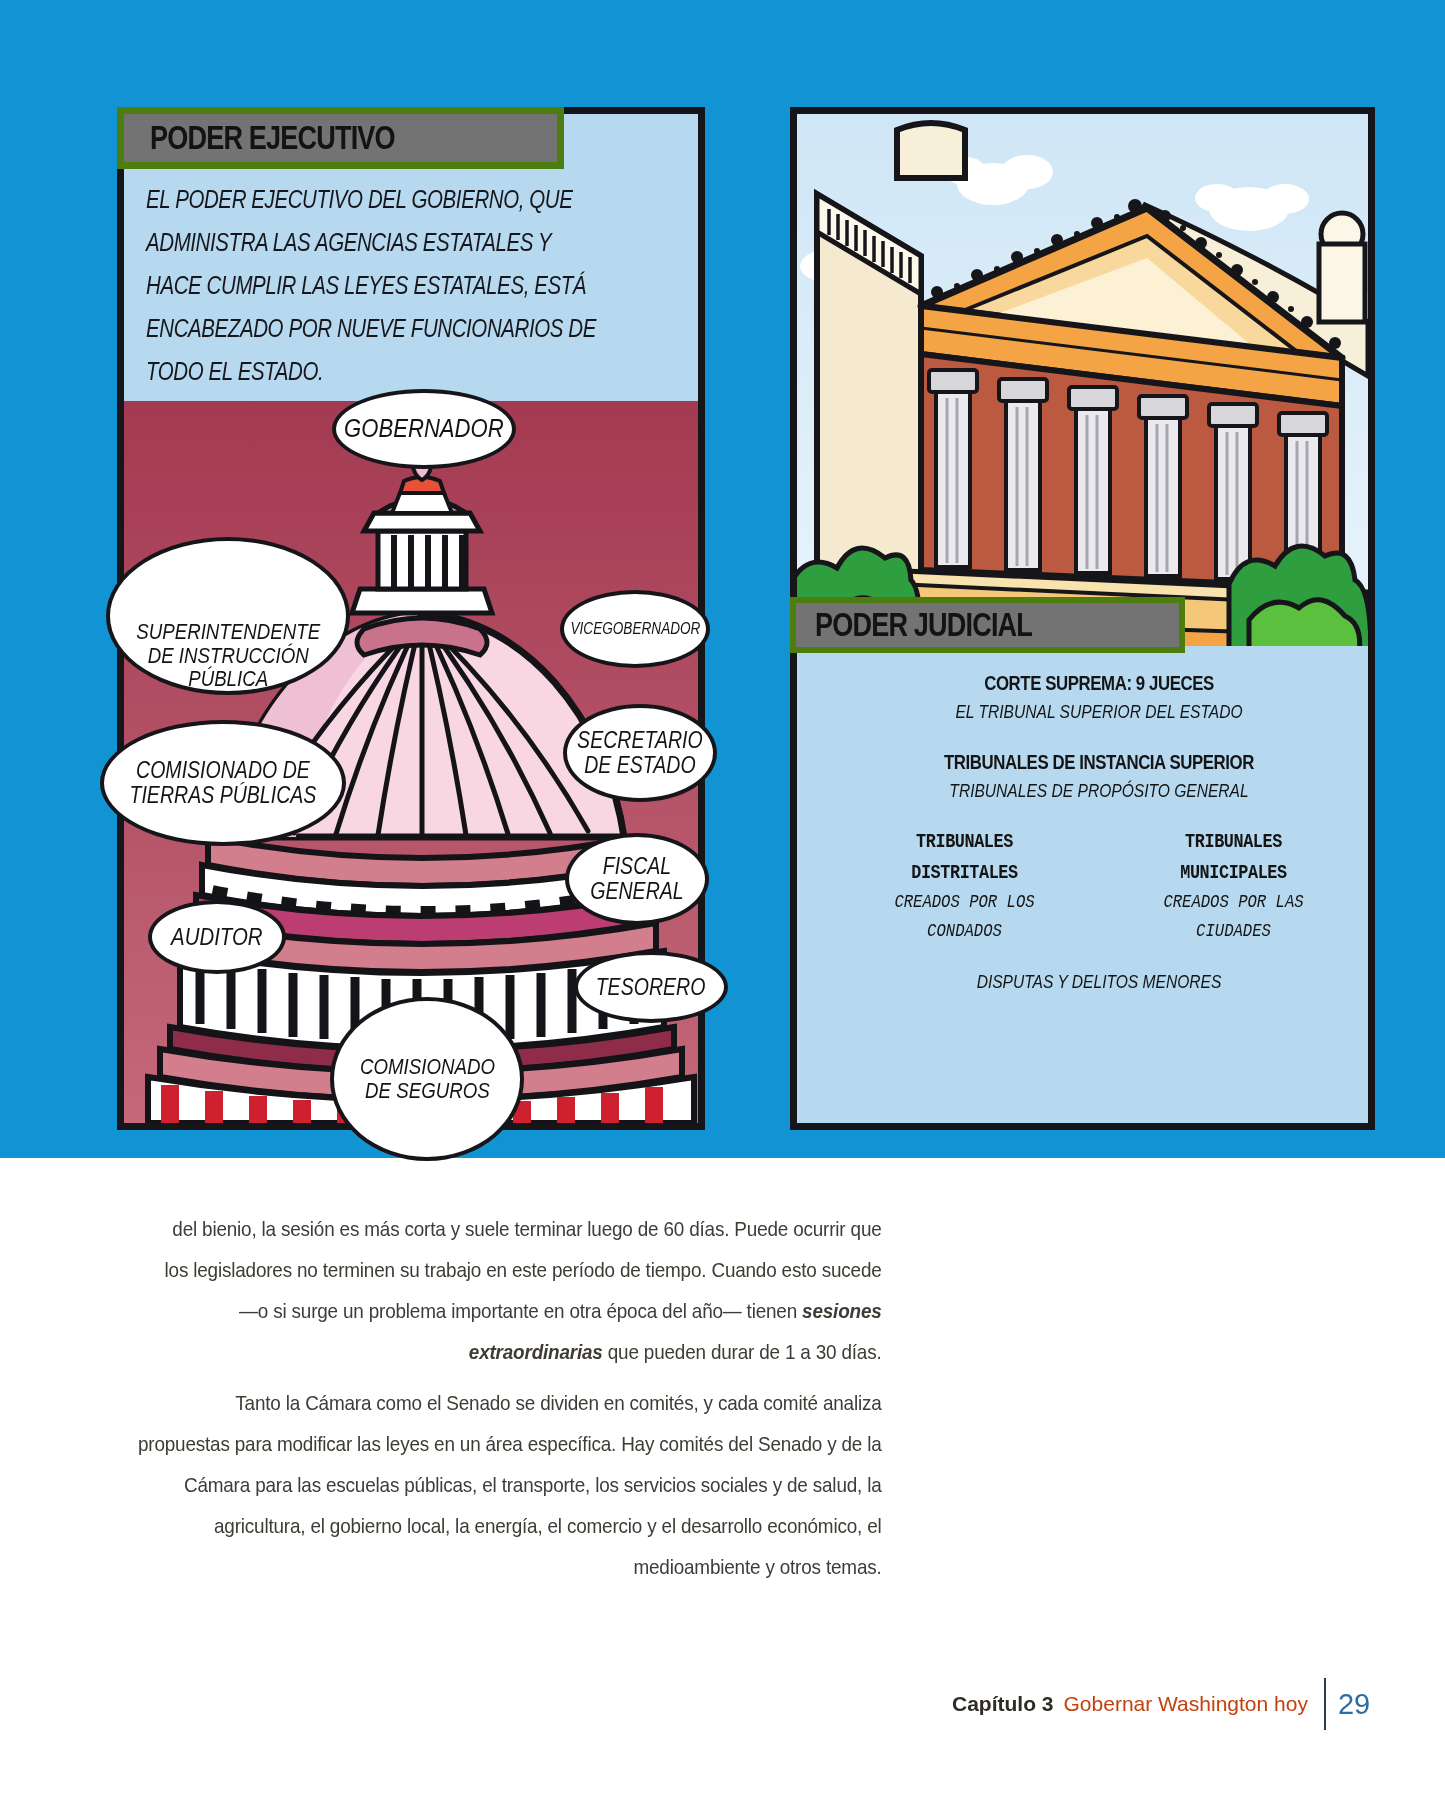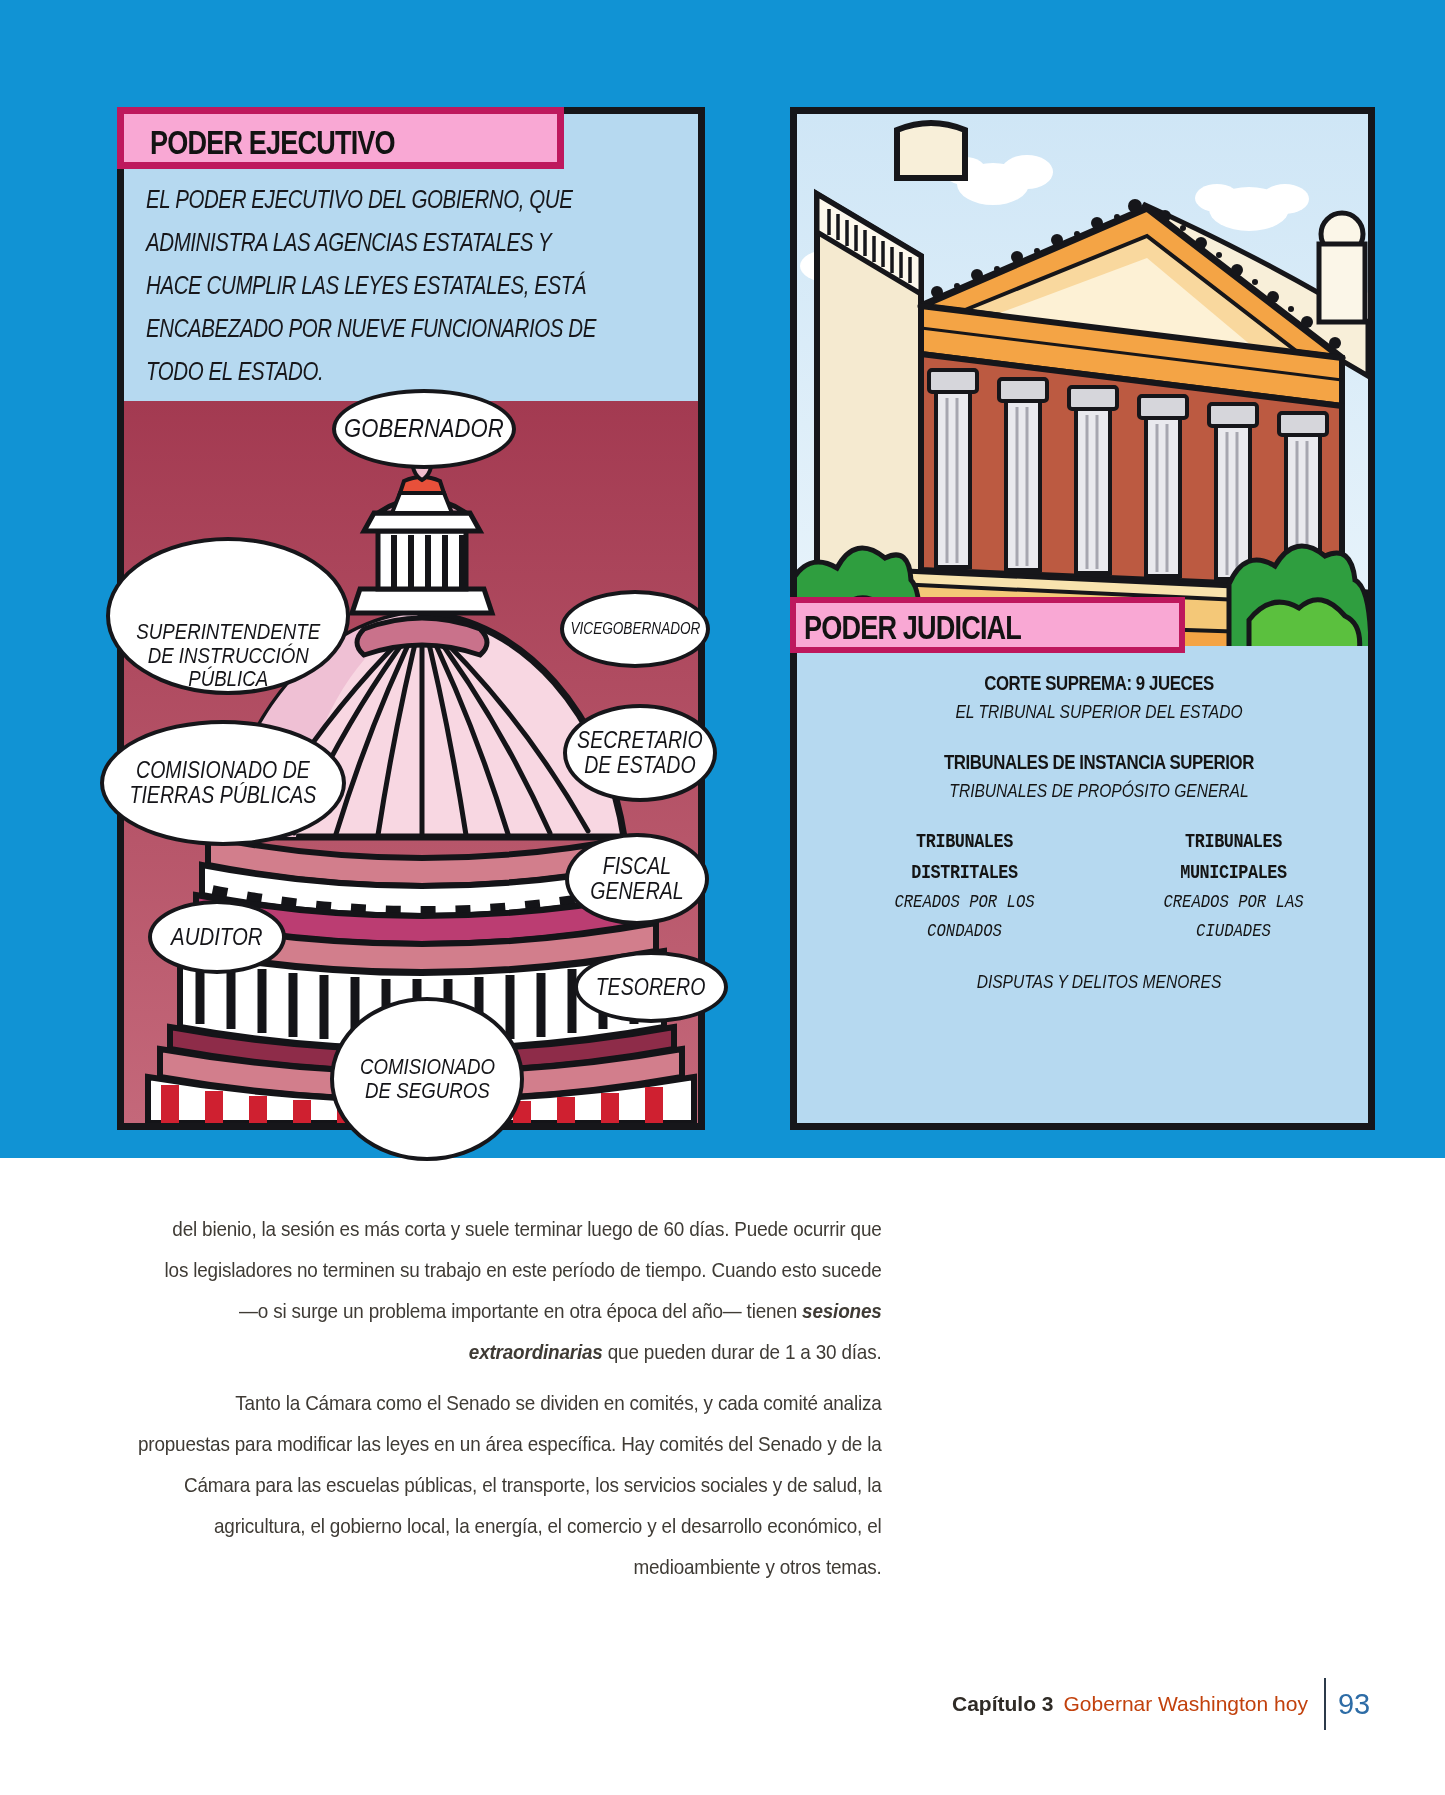--- a/index.html
+++ b/index.html
@@ -9,24 +9,24 @@
 
   
   .panel{position:absolute;border:7px solid #16161a;box-sizing:border-box;}
   .panel-exec{left:117px;top:107px;width:588px;height:1023px;background:#b6d9f0;}
   .panel-jud {left:790px;top:107px;width:585px;height:1023px;background:#b6d9f0;}
   .exec-sky{position:absolute;left:0;top:0;width:574px;height:287px;background:#b6d9f0;}
   .dome-svg{position:absolute;left:0;top:287px;width:574px;height:722px;display:block;}
   .court-svg{position:absolute;left:0;top:0;width:571px;height:540px;display:block;}
   .jud-content{position:absolute;left:0;top:532px;width:571px;height:477px;background:#b6d9f0;}
 
-  .tab{position:absolute;background:#f9a8d4;border:7px solid #be185d;box-sizing:border-box;
-       display:flex;align-items:flex-end;z-index:6;}
+  .tab{position:absolute;background:#737373;border:7px solid #4d7c0f;box-sizing:border-box;
+       display:flex;align-items:center;z-index:6;}
   .tab-exec{left:-7px;top:-7px;width:447px;height:62px;padding-left:26px;}
-  .tab-jud{left:-7px;top:483px;width:395px;height:56px;padding-left:8px;border-width:6px;}
+  .tab-jud{left:-7px;top:483px;width:395px;height:56px;padding-left:19px;border-width:6px;}
   .tab-label{font-weight:bold;font-size:33px;letter-spacing:-1px;color:#131313;white-space:nowrap;
              transform:scaleX(0.82);transform-origin:0 50%;}
 
   .intro{position:absolute;left:22px;top:64px;width:545px;z-index:3;}
   .intro-line{height:43px;display:flex;align-items:center;font-style:italic;font-weight:500;
               font-size:25px;letter-spacing:-0.5px;color:#17171b;white-space:nowrap;
               transform:scaleX(0.82);transform-origin:0 50%;}
 
   .bubble{position:absolute;box-sizing:border-box;background:#ffffff;border:4px solid #16161a;
           border-radius:50%;display:flex;align-items:center;justify-content:center;z-index:4;}
@@ -385,15 +385,15 @@
         <div class="bline"><span>Cámara para las escuelas públicas, el transporte, los servicios sociales y de salud, la</span></div>
         <div class="bline"><span>agricultura, el gobierno local, la energía, el comercio y el desarrollo económico, el</span></div>
         <div class="bline"><span>medioambiente y otros temas.</span></div>
       </div>
     </div>
 
   <div class="footer">
     <span class="chap">Capítulo 3</span>
     <span class="ftitle">Gobernar Washington hoy</span>
     <span class="fdiv"></span>
-    <span class="fnum">93</span>
+    <span class="fnum">29</span>
   </div>
 </div>
 
 </body></html>

